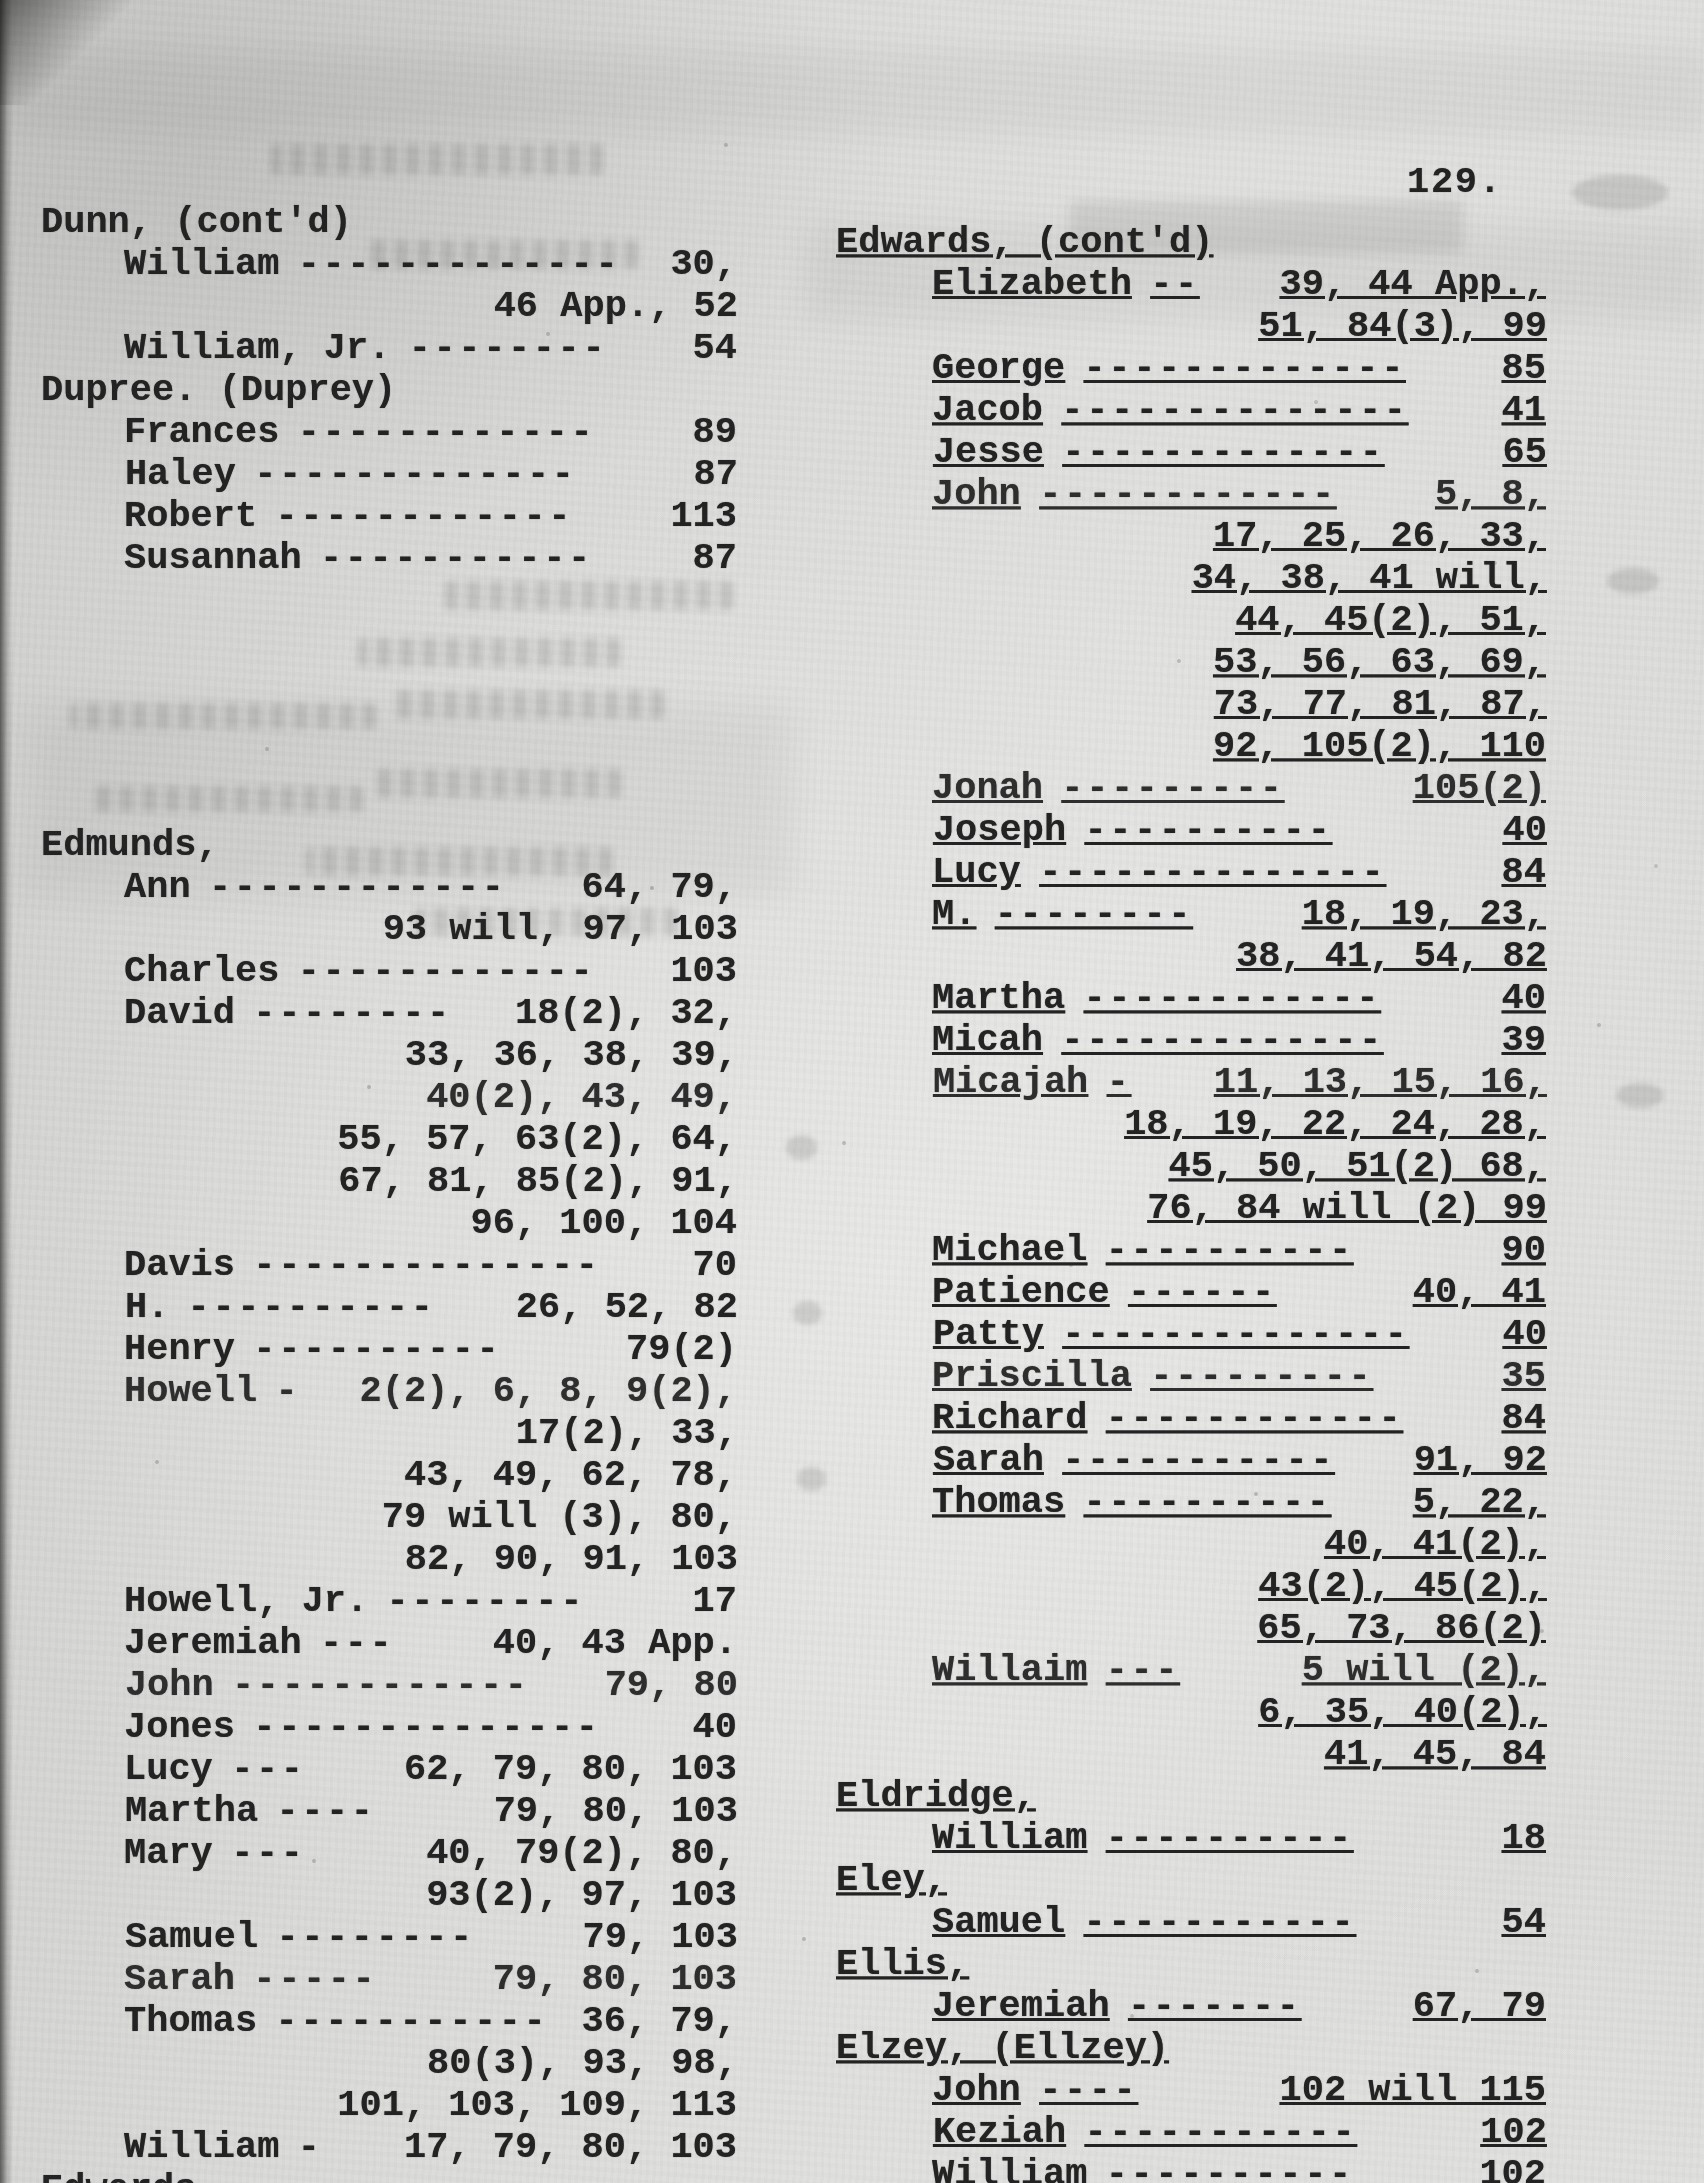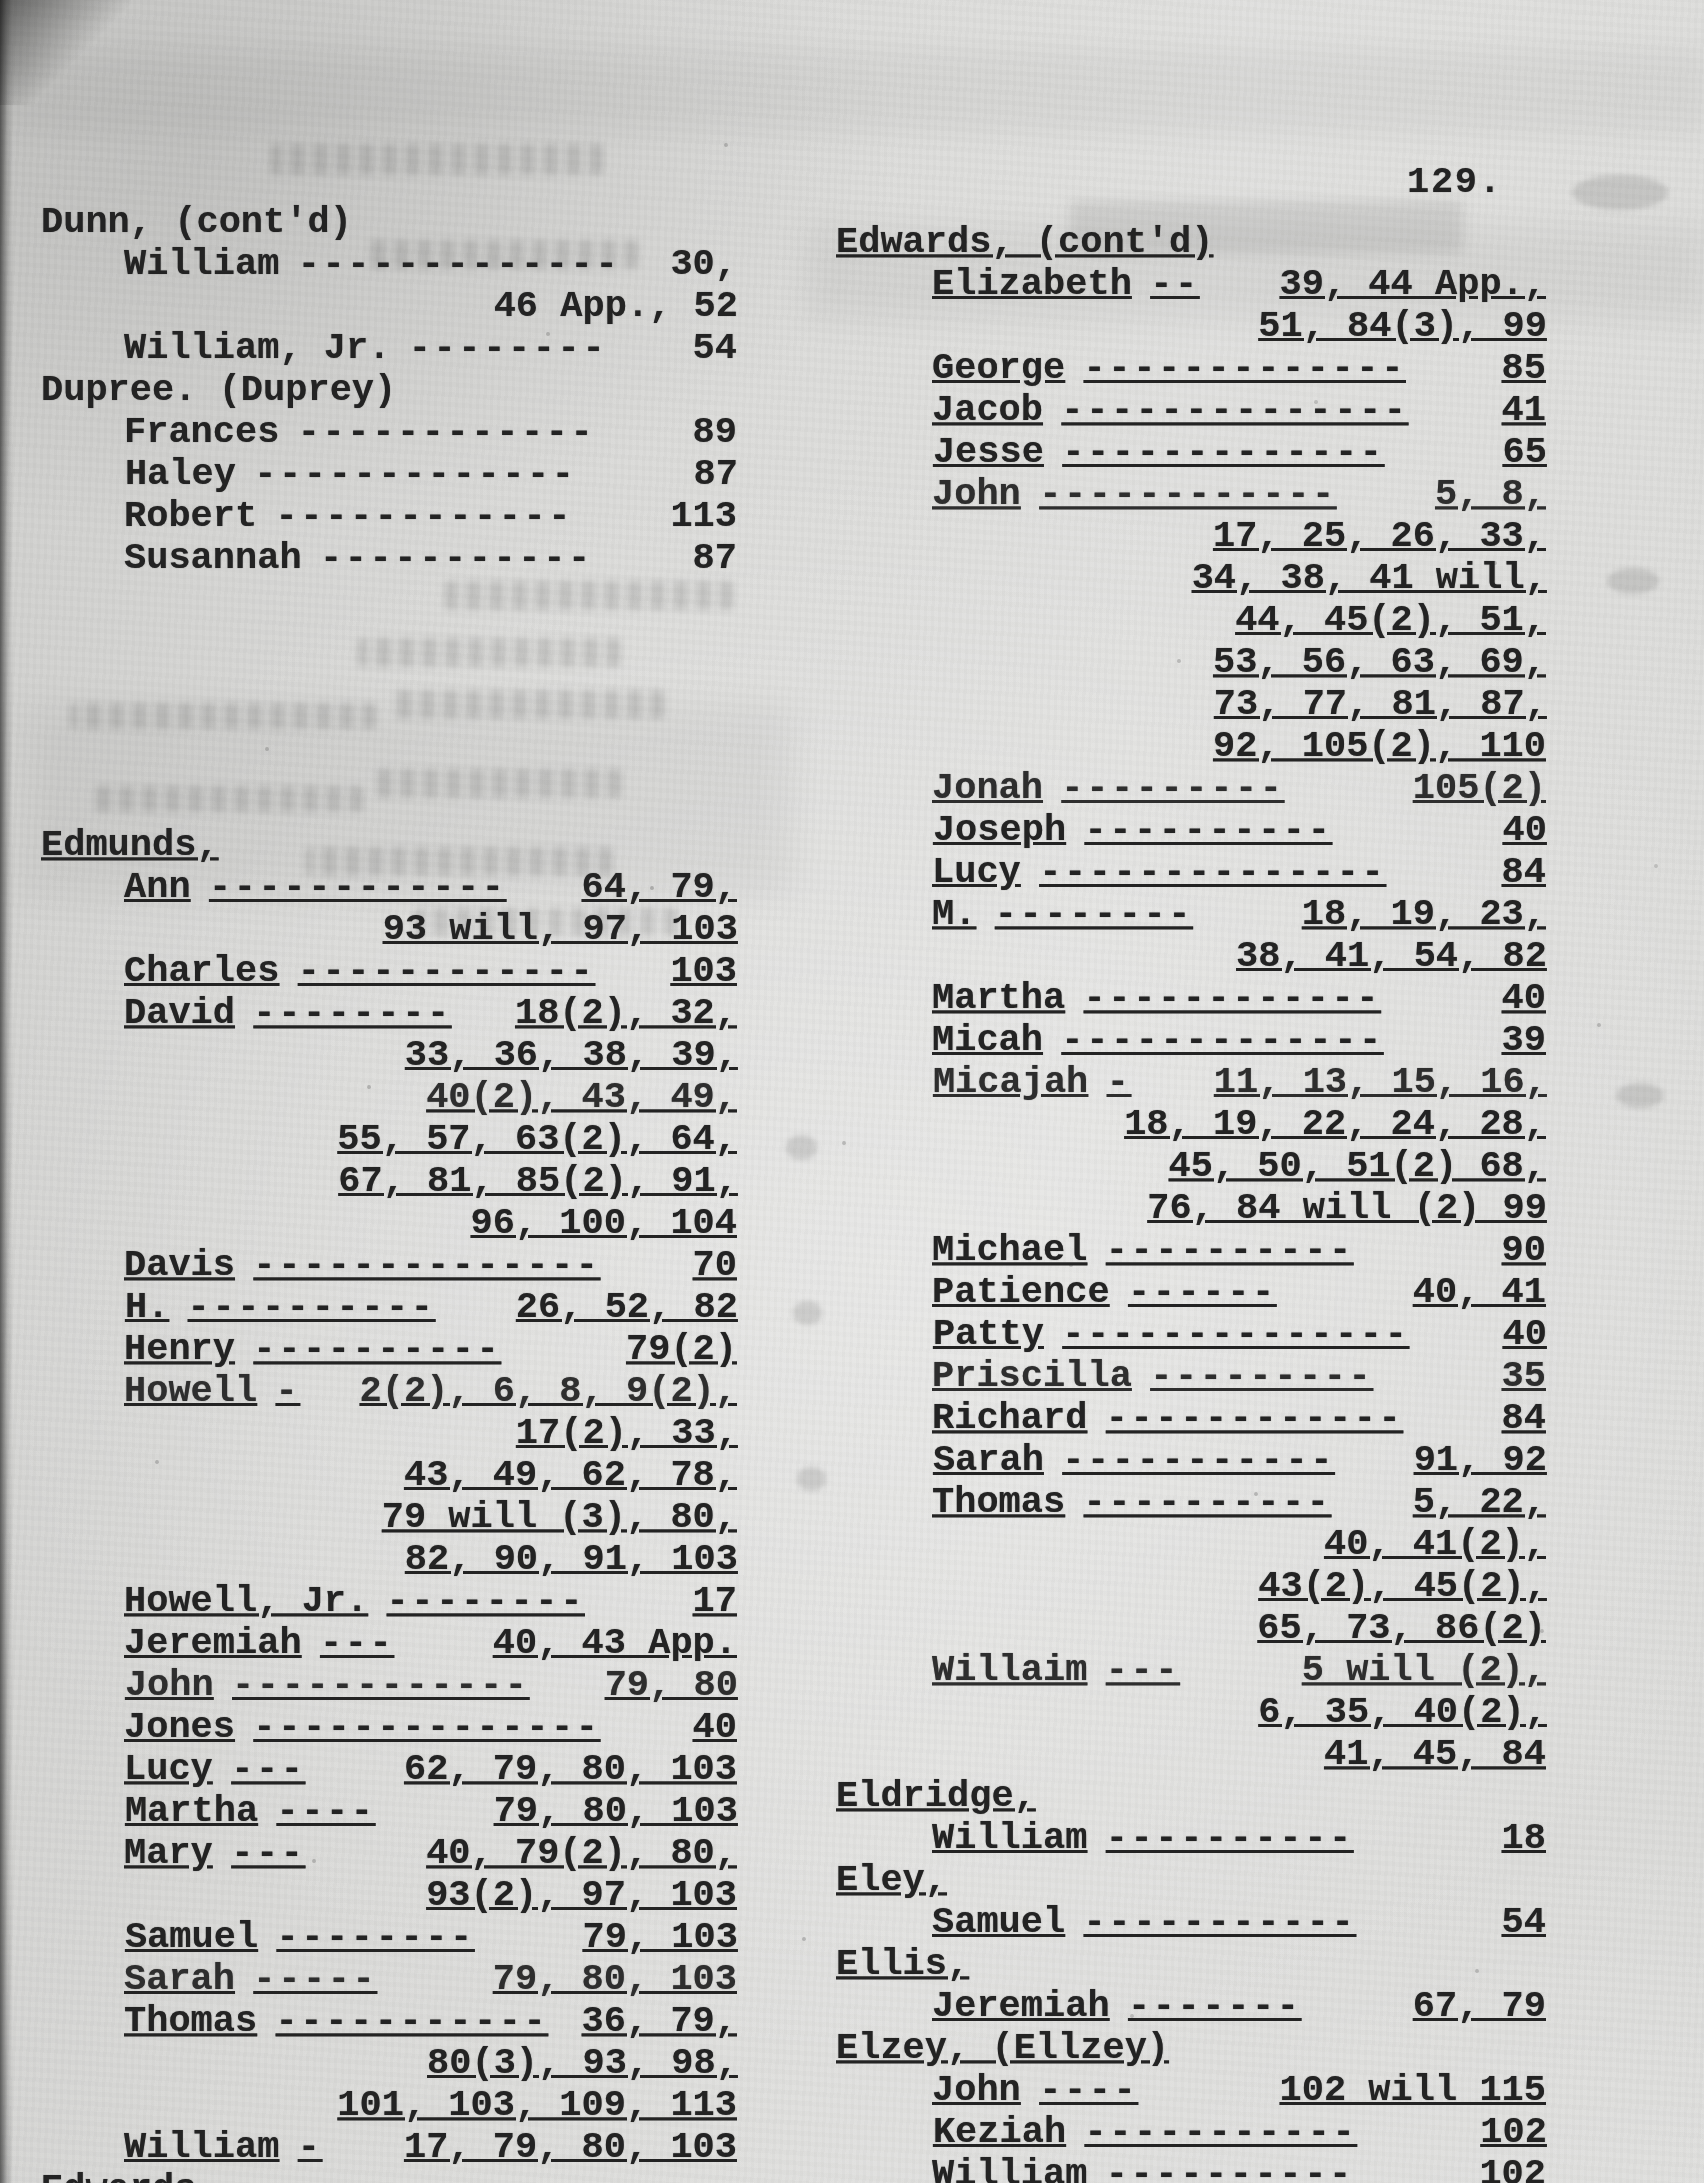--- a/index.html
+++ b/index.html
@@ -54,21 +54,21 @@
   .line { display: flex; align-items: baseline; }
   .col-left  .line { height: 42px; line-height: 42px; }
   .col-right .line { height: 42px; line-height: 42px; text-decoration: underline; }
 
   .surname { padding-left: 0; }
   .entry-line { padding-left: 83px; }
   .col-right .entry-line { padding-left: 96px; }
   .cont-line { justify-content: flex-end; }
   .pages { margin-left: auto; }
   .leader { margin-left: 18.3px; letter-spacing: 2.6px; }
-  .gap-above { margin-top: 245px; text-decoration: underline; }
+  .gap-above { margin-top: 245px; }
 
   
   .line:nth-child(odd)  { transform: translateY(0.4px); }
   .line:nth-child(3n)   { transform: translateX(0.9px); }
   .line:nth-child(7n)   { color: #2e2e2e; }
 
   
   .ghost {
     position: absolute;
     border-radius: 5.2px;

